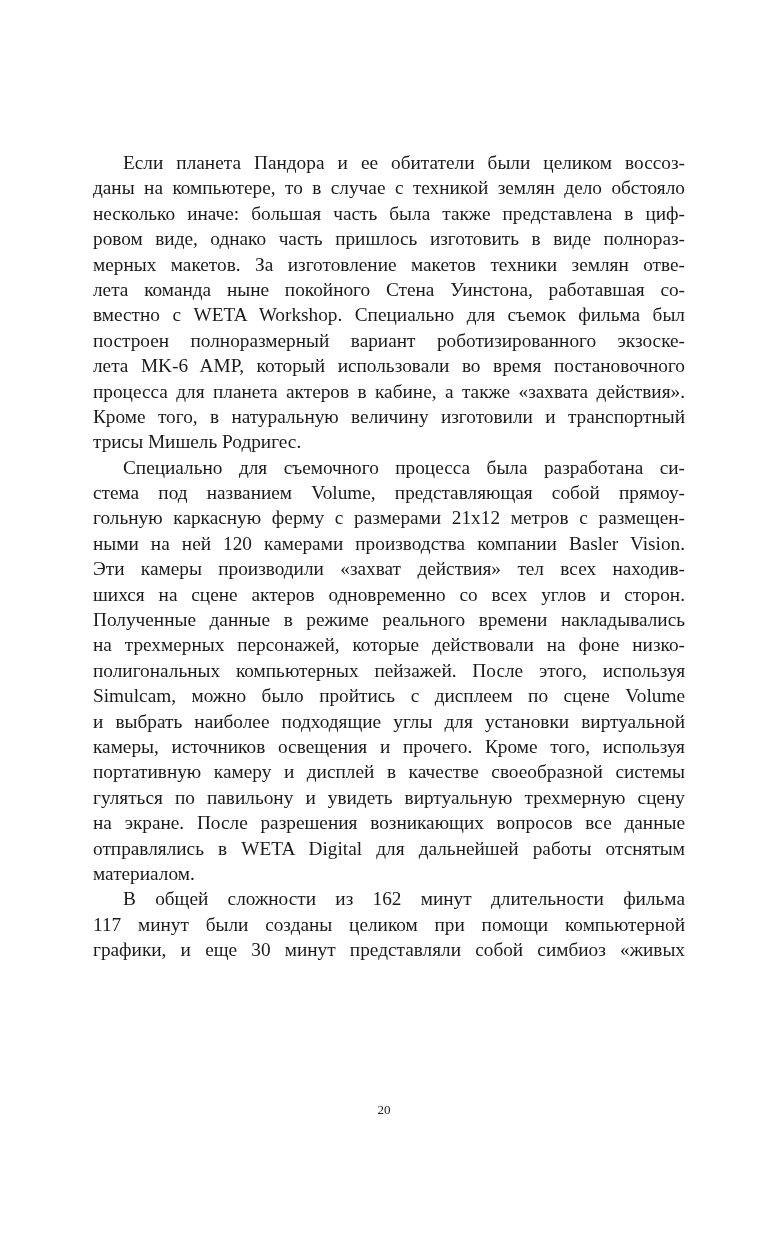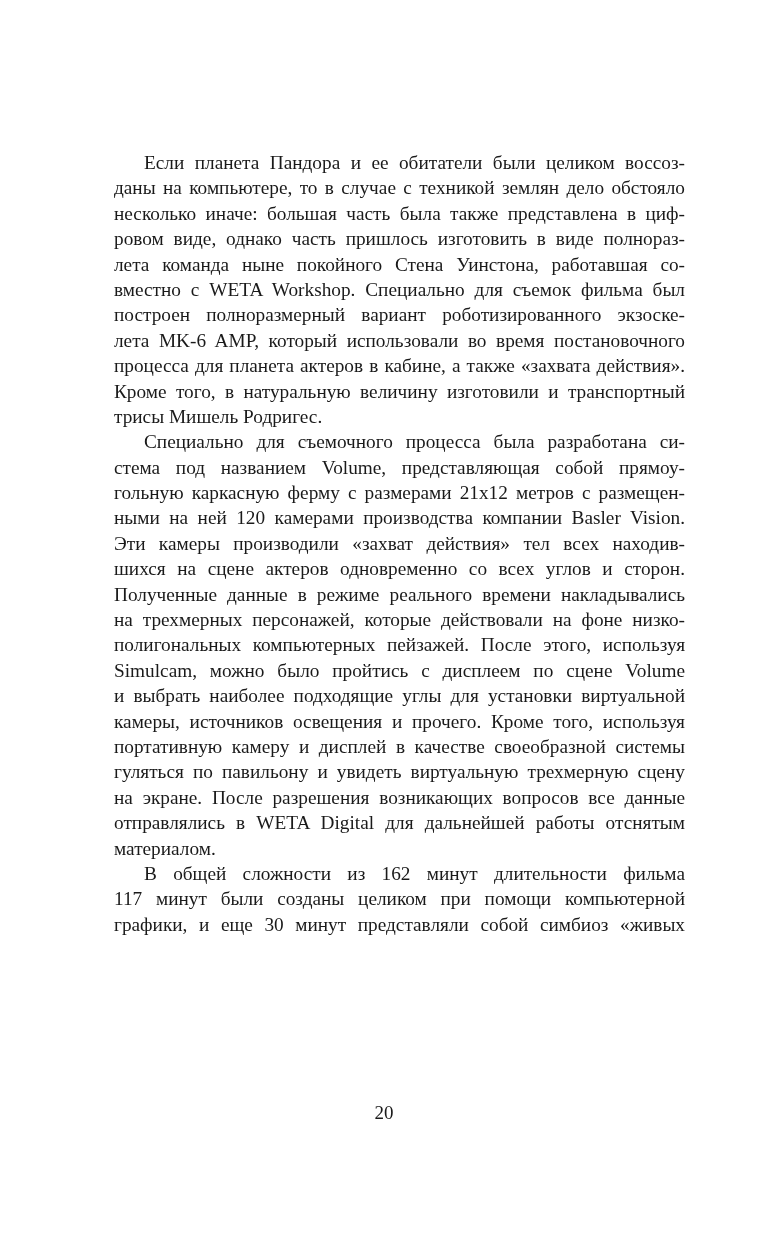--- a/index.html
+++ b/index.html
@@ -13,44 +13,44 @@
     font-size: 19.3px;
     line-height: 25.4px;
     color: #1a1a1a;
   }
   .line {
     display: block;
     white-space: nowrap;
     text-align: justify;
     text-align-last: justify;
     height: 25.4px;
-    margin-left: 21px;
   }
   .line.indent { padding-left: 30px; }
   .line.last { text-align-last: left; }
   .para + .para { margin-top: 0; }
   .page-number {
     position: absolute;
     left: 0; right: 0;
     top: 1102px;
     text-align: center;
     font-family: "Liberation Serif", "DejaVu Serif", serif;
-    font-size: 19px;
+    font-size: 13px;
     color: #1a1a1a;
   }
 </style>
 </head>
 <body>
 
 <div class="page">
   <div class="para">
     <span class="line indent">Если планета Пандора и ее обитатели были целиком воссоз-</span>
     <span class="line">даны на компьютере, то в случае с техникой землян дело обстояло</span>
     <span class="line">несколько иначе: большая часть была также представлена в циф-</span>
     <span class="line">ровом виде, однако часть пришлось изготовить в виде полнораз-</span>
+    <span class="line">мерных макетов. За изготовление макетов техники землян отве-</span>
     <span class="line">лета команда ныне покойного Стена Уинстона, работавшая со-</span>
     <span class="line">вместно с WETA Workshop. Специально для съемок фильма был</span>
     <span class="line">построен полноразмерный вариант роботизированного экзоске-</span>
     <span class="line">лета MK-6 AMP, который использовали во время постановочного</span>
     <span class="line">процесса для планета актеров в кабине, а также «захвата действия».</span>
     <span class="line">Кроме того, в натуральную величину изготовили и транспортный</span>
     <span class="line last">трисы Мишель Родригес.</span>
   </div>
   <div class="para">
     <span class="line indent">Специально для съемочного процесса была разработана си-</span>

